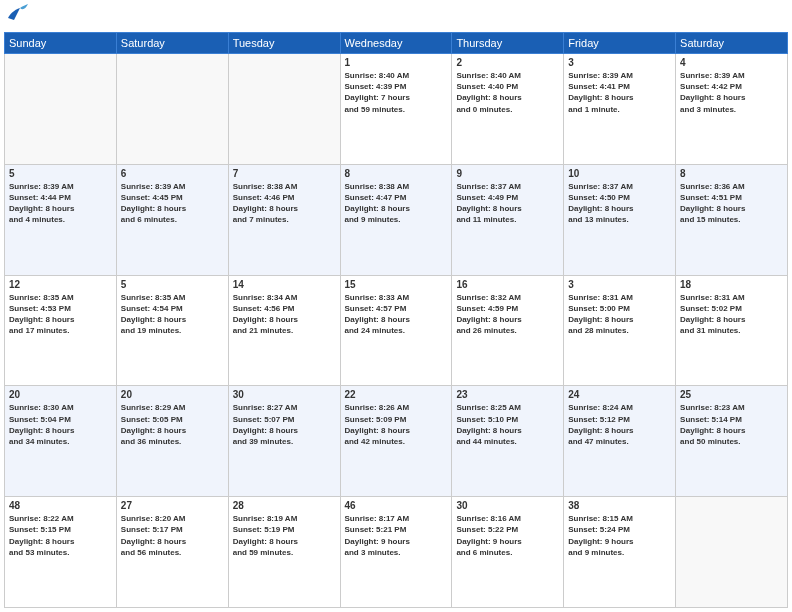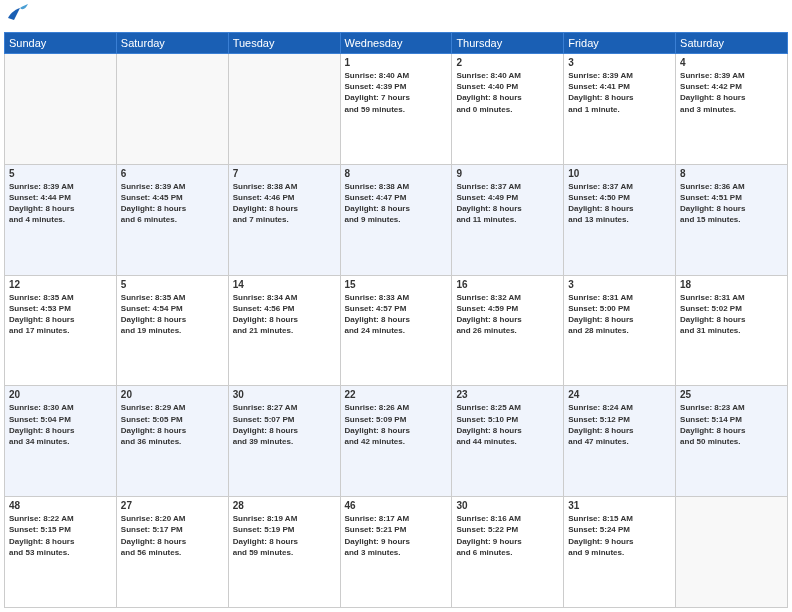--- a/index.html
+++ b/index.html
@@ -247,20 +247,20 @@
           </td>
           <td>
             <div class="day-num">46</div>
             <div class="day-info">Sunrise: 8:17 AM<br>Sunset: 5:21 PM<br>Daylight: 9 hours<br>and 3 minutes.</div>
           </td>
           <td>
             <div class="day-num">30</div>
             <div class="day-info">Sunrise: 8:16 AM<br>Sunset: 5:22 PM<br>Daylight: 9 hours<br>and 6 minutes.</div>
           </td>
           <td>
-            <div class="day-num">31</div>
+            <div class="day-num">38</div>
             <div class="day-info">Sunrise: 8:15 AM<br>Sunset: 5:24 PM<br>Daylight: 9 hours<br>and 9 minutes.</div>
           </td>
           <td class="empty"></td>
         </tr>
       </tbody>
   </table>
 </div>
 
 </body></html>

